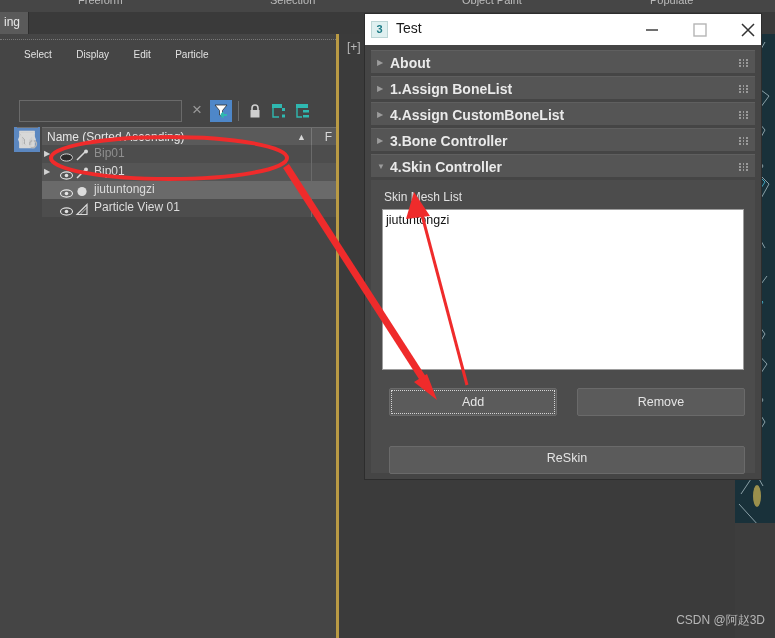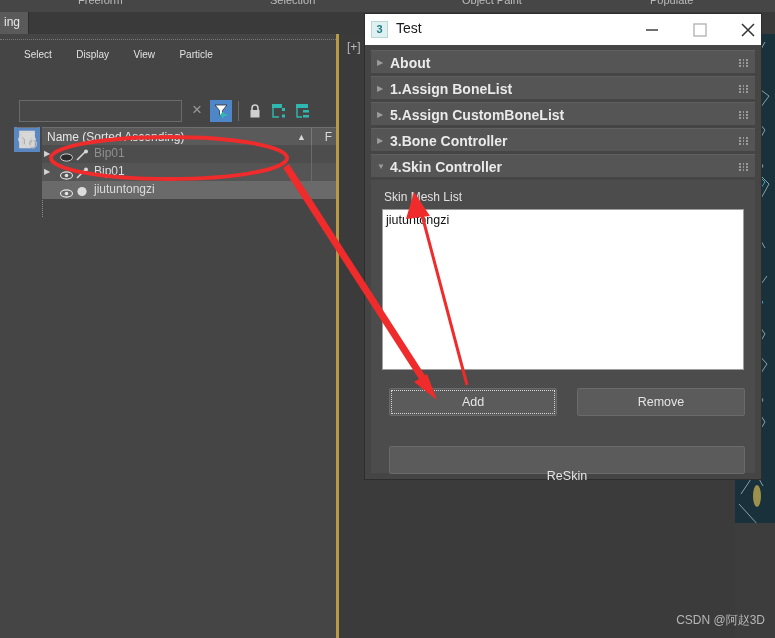--- a/index.html
+++ b/index.html
@@ -105,21 +105,21 @@
   .skin-body { position:absolute; left:6px; top:166px; width:384px; height:293px; background:#4c4c4c; }
   .sm-label { position:absolute; left:13px; top:10px; font-size:12px; color:#e2e2e2; }
   .sm-list { position:absolute; left:11px; top:29px; width:362px; height:161px;
              background:#ffffff; border:1px solid #9d9d9d; }
   .sm-item { position:absolute; left:3px; top:3px; font-size:12.5px; color:#111; }
   .btn { position:absolute; background:#5b5b5b; border:1px solid #6a6a6a; border-radius:2px;
          color:#e4e4e4; font-size:12.5px; text-align:center; cursor:pointer; }
   .btn-add    { left:18px;  top:208px; width:168px; height:28px; padding-top:6px;
                 outline:1px dotted #d5d5d5; outline-offset:-3px; }
   .btn-remove { left:206px; top:208px; width:168px; height:28px; padding-top:6px; }
-  .btn-reskin { left:18px;  top:266px; width:356px; height:28px; padding-top:22px; }
+  .btn-reskin { left:18px;  top:266px; width:356px; height:28px; padding-top:4px; }
 
   
   .anno { position:absolute; inset:0; pointer-events:none; }
 
   
   .wm { position:absolute; right:10px; bottom:9px; color:#b6b6b6; font-size:12px; }
 </style>
 </head>
 <body>
 
@@ -135,21 +135,21 @@
   </div>
   <div class="menu-strip"></div>
   <div class="doc-tab">ing</div>
 
   <div class="explorer">
     <div class="dash-top"></div>
 
     <div class="exp-menu">
       <span class="exp-menu-item">Select</span>
       <span class="exp-menu-item">Display</span>
-      <span class="exp-menu-item">View</span>
+      <span class="exp-menu-item">Edit</span>
       <span class="exp-menu-item">Particle</span>
     </div>
 
     <div class="exp-toolbar">
       <div class="search-box">
         <input type="text" placeholder="" style="">
       </div>
       <div class="clr-x">×</div>
 
       <div class="tb-btn on" style="left:196px">
@@ -242,20 +242,37 @@
         </div>
         <div class="typ">
           <svg width="14" height="13" viewBox="0 0 14 13">
               <circle cx="7" cy="6.5" r="4.6" fill="#dcdcdc"></circle>
             </svg>
         </div>
         <div class="nm">jiutuntongzi</div>
         <div class="rdiv"></div>
       </div>
 
+      <div class="trow even">
+        <div class="rowbg"></div>
+        <div class="eye">
+          <svg width="13" height="11" viewBox="0 0 13 11">
+              <ellipse cx="6.5" cy="5.5" rx="6" ry="3.6" fill="none" stroke="#e0e0e0" stroke-width="1.1"></ellipse>
+              <circle cx="6.5" cy="5.5" r="1.8" fill="#e0e0e0"></circle>
+            </svg>
+        </div>
+        <div class="typ">
+          <svg width="14" height="13" viewBox="0 0 14 13">
+              <polygon points="2,11.5 12,11.5 12,1.5" fill="none" stroke="#d8d8d8" stroke-width="1.2"></polygon>
+              <path d="M5 11.5 L12 4.5" stroke="#d8d8d8" stroke-width="0.8"></path>
+            </svg>
+        </div>
+        <div class="nm">Particle View 01</div>
+        <div class="rdiv"></div>
+      </div>
     </div>
 
     <div class="icobar">
       <div class="ico blue" style="top:0">
         <svg width="26" height="25">
             <circle cx="13" cy="12.5" r="6.5" fill="#dadada" stroke="#6a6a6a"></circle>
           </svg></div>
       <div class="ico blue" style="top:26">
         <svg width="26" height="25">
             <circle cx="11" cy="10.5" r="5.2" fill="none" stroke="#e4e4e4" stroke-width="1.4"></circle>
@@ -423,21 +440,21 @@
           <i style="left:0;top:3px"></i>
             <i style="left:3.5px;top:3px"></i>
             <i style="left:7px;top:3px"></i>
           <i style="left:0;top:6px"></i>
             <i style="left:3.5px;top:6px"></i>
             <i style="left:7px;top:6px"></i>
         </span>
       </div>
       <div class="rollout">
         <span class="ro-tri">▶</span>
-        <span class="ro-lbl">5.Assign CustomBoneList</span>
+        <span class="ro-lbl">4.Assign CustomBoneList</span>
         <span class="ro-grip">
           <i style="left:0;top:0"></i>
             <i style="left:3.5px;top:0"></i>
             <i style="left:7px;top:0"></i>
           <i style="left:0;top:3px"></i>
             <i style="left:3.5px;top:3px"></i>
             <i style="left:7px;top:3px"></i>
           <i style="left:0;top:6px"></i>
             <i style="left:3.5px;top:6px"></i>
             <i style="left:7px;top:6px"></i>

